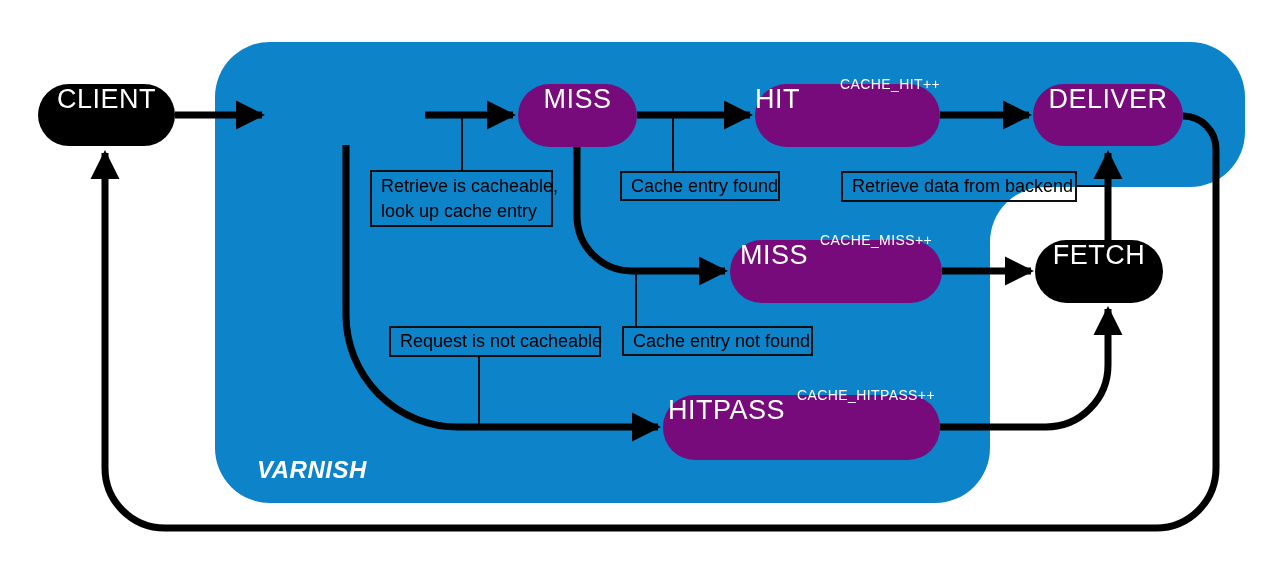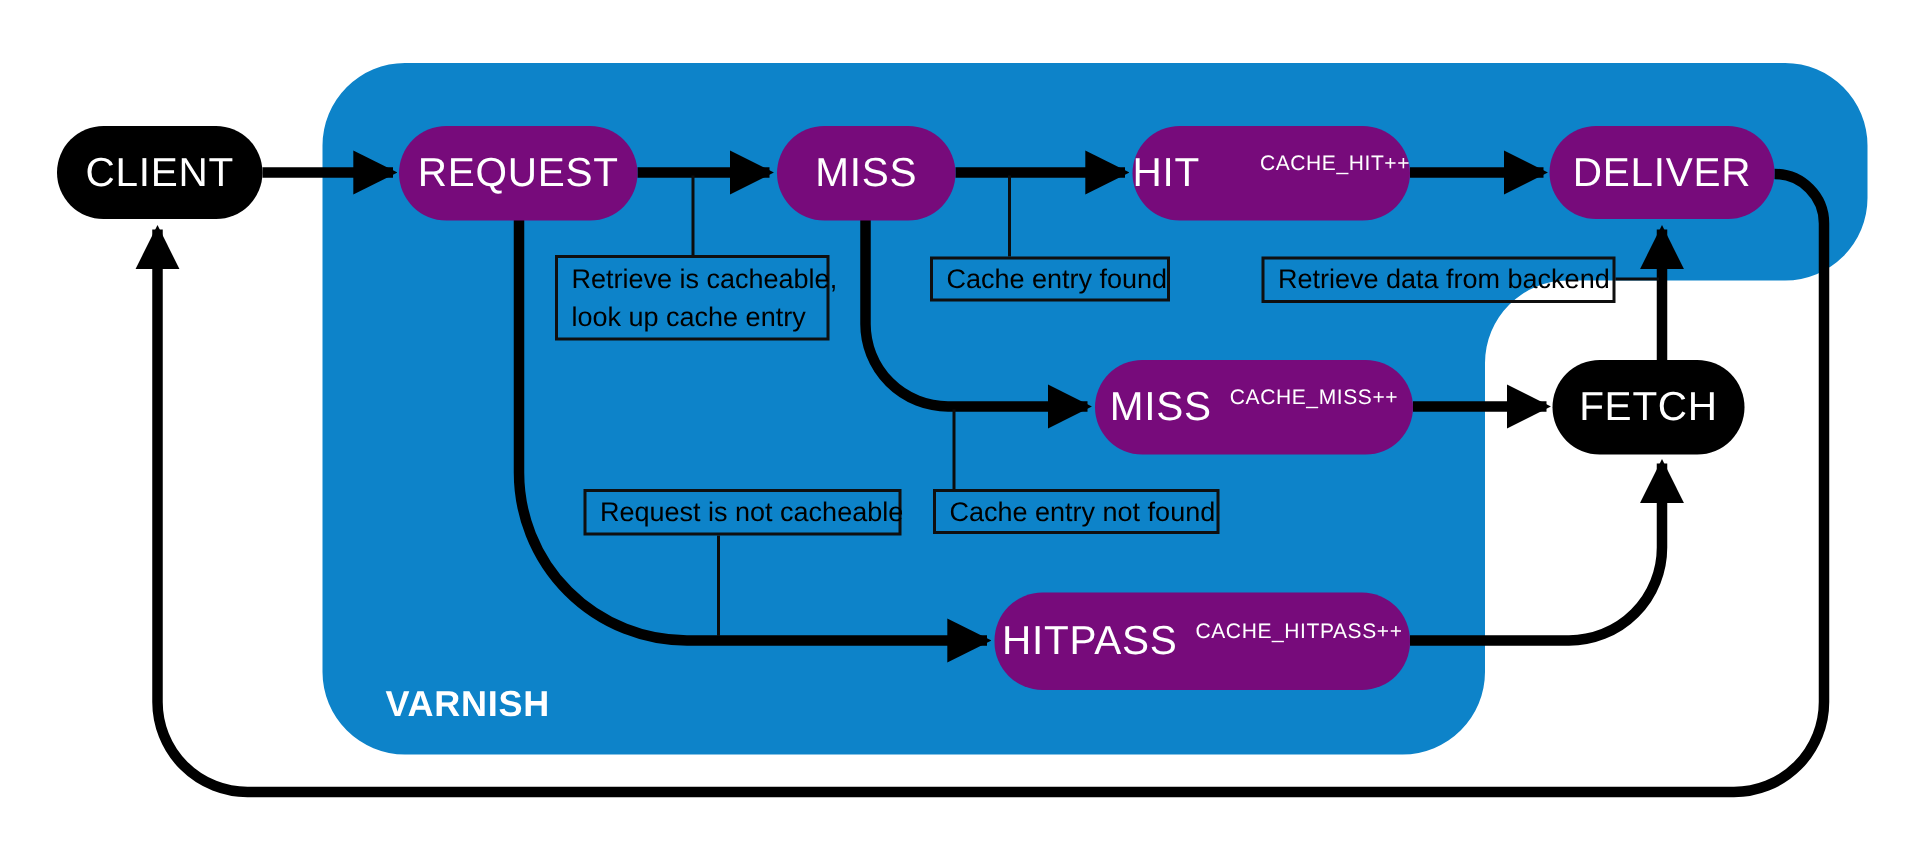--- a/index.html
+++ b/index.html
@@ -6,21 +6,21 @@
   .stage{
     position:relative;width:1280px;height:574px;background:#ffffff;overflow:hidden;
     font-family:"Liberation Sans","DejaVu Sans",sans-serif;
   }
   .stage svg{position:absolute;left:0;top:0;}
   .region-bg{fill:var(--blue,#0d83c9);}
   .arrow{stroke:#000;stroke-width:7;fill:none;marker-end:url(#ah);}
   .thinline{stroke:#0c0c0c;stroke-width:2;fill:none;}
 
   .node{
-    position:absolute;display:flex;align-items:center;justify-content:center;
+    position:absolute;display:flex;align-items:flex-start;justify-content:center;
     color:#fff;border-radius:32px;white-space:nowrap;
   }
   .node .lbl{font-size:27px;letter-spacing:0.5px;}
   .node .sub{font-size:14px;letter-spacing:0.4px;margin-left:12px;position:relative;top:-8px;}
   .node.black{background:#000;}
   .node.purple{background:var(--purple,#770b7b);}
 
   .n-client {left:38px;  top:84px;  width:137px;height:62px;}
   .n-request{left:266px; top:84px;  width:159px;height:63px;}
   .n-hash   {left:518px; top:84px;  width:119px;height:63px;}
@@ -37,21 +37,21 @@
     padding-left:9px;padding-right:4px;
   }
   .b1{left:370px;top:170px;width:183px;height:57px;}
   .b2{left:620px;top:171px;width:160px;height:30px;}
   .b3{left:841px;top:171px;width:236px;height:31px;}
   .b4{left:389px;top:326px;width:212px;height:31px;}
   .b5{left:622px;top:326px;width:191px;height:30px;}
 
   .varnish-label{
     position:absolute;left:257px;top:456px;color:#fff;
-    font-size:24px;font-weight:bold;letter-spacing:0.5px;
+    font-size:24px;font-weight:bold;letter-spacing:0.5px;font-style:italic;
   }
 </style>
 </head>
 <body>
 
 <div class="stage">
 
   <svg width="1280" height="574" viewBox="0 0 1280 574">
     <defs>
       <marker id="ah" viewBox="0 0 10 10" refX="9" refY="5" markerWidth="4.2" markerHeight="4.6" orient="auto">
@@ -76,23 +76,20 @@
     <path class="thinline" d="M673,117 V171"></path>
     <path class="thinline" d="M1077,186 H1106"></path>
     <path class="thinline" d="M479,357 V424"></path>
     <path class="thinline" d="M636,273 V326"></path>
   </svg>
 
   <div class="node black n-client">
     <span class="lbl">CLIENT</span>
   </div>
 
-  <div class="node purple n-request">
-    <span class="lbl">REQUEST</span>
-  </div>
 
   <div class="node purple n-hash">
     <span class="lbl">MISS</span>
   </div>
 
   <div class="node purple n-hit">
     <span class="lbl">HIT</span>
     <span class="sub">CACHE_HIT++</span>
   </div>
 

